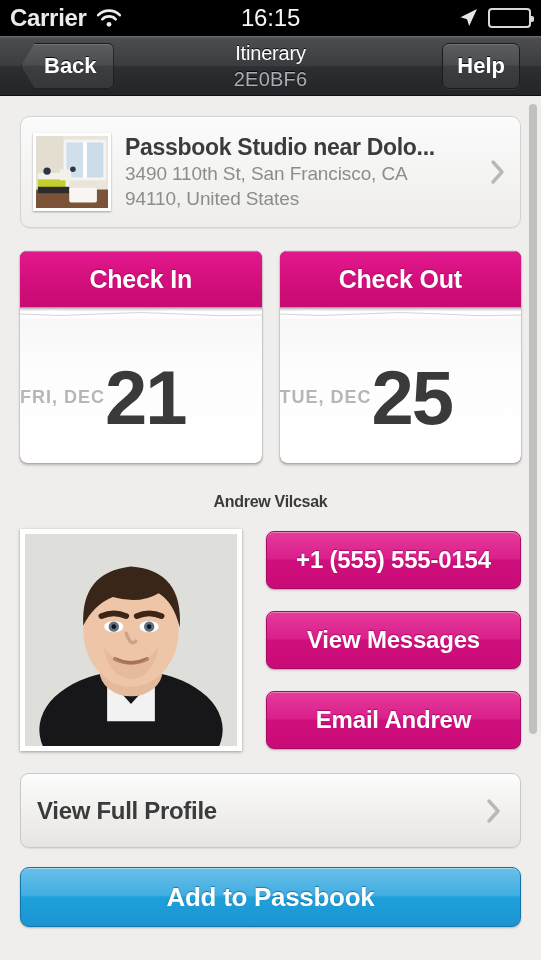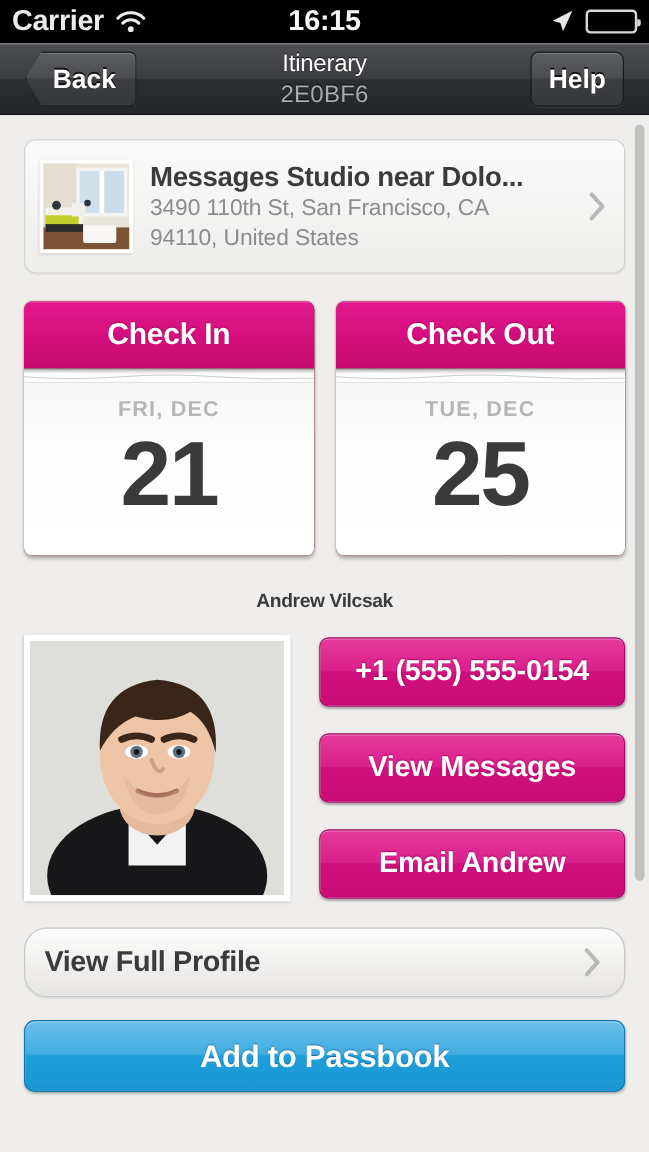--- a/index.html
+++ b/index.html
@@ -38,21 +38,21 @@
     font-weight: bold;
     letter-spacing: -0.3px;
     color: #ebebeb;
   }
   .wifi-icon { width: 26px; height: 19px; display: block; }
   .sb-center {
     position: absolute;
     left: 0; right: 0;
     text-align: center;
     font-size: 24px;
-    font-weight: bold;
+    font-weight: normal;
     color: #f5f5f5;
     letter-spacing: -0.2px;
     pointer-events: none;
   }
   .sb-right {
     display: flex;
     align-items: center;
     gap: 9px;
     justify-content: flex-end;
     flex: 1;
@@ -249,21 +249,21 @@
     height: 12px;
     background:
       linear-gradient(to bottom, #8f8f8f 0%, #d8d8d8 18%, #ffffff 40%, #f4f4f4 70%, #dcdcdc 100%);
     position: relative;
   }
   .cal-tear svg { position:absolute; left:0; top:0; width:100%; height:100%; display:block; }
   .cal-body {
     height: 144px;
     background: linear-gradient(to bottom, #f7f7f7 0%, #fdfdfd 35%, #ffffff 100%);
     display: flex;
-    flex-direction: column;
+    flex-direction: row;
     align-items: center;
     justify-content: flex-start;
     padding-top: 12px;
   }
   .cal-month {
     font-size: 18px;
     font-weight: bold;
     color: #b6b6b6;
     letter-spacing: 1px;
   }
@@ -321,24 +321,24 @@
     font-size: 24px;
     font-weight: bold;
     text-shadow: 0 -1px 1px rgba(120,0,70,0.6);
     letter-spacing: -0.2px;
     cursor: pointer;
   }
 
   
   .profile-btn {
     margin-top: 22px;
-    height: 58px;
+    height: 75px;
     background: linear-gradient(to bottom, #fdfdfd 0%, #f0efed 55%, #e6e5e3 100%);
     border: 1px solid #c9c8c6;
-    border-radius: 19px;
+    border-radius: 9px;
     box-shadow: inset 0 1px 0 #ffffff, 0 1px 1px rgba(0,0,0,0.07);
     display: flex;
     align-items: center;
     padding: 0 16px;
     cursor: pointer;
   }
   .profile-label {
     flex: 1;
     font-size: 24px;
     font-weight: bold;
@@ -437,21 +437,21 @@
           <rect x="2" y="40" width="34" height="20" fill="#f3f1ec"></rect>
           <rect x="2" y="47" width="30" height="9" fill="#c3cf2e"></rect>
           <rect x="2" y="55" width="34" height="7" fill="#2c2c2c"></rect>
           <rect x="36" y="56" width="30" height="16" rx="2" fill="#f7f6f2"></rect>
           <rect x="26" y="36" width="12" height="12" fill="#f2f0eb"></rect>
           <circle cx="12" cy="38" r="4" fill="#2d3542"></circle>
           <circle cx="40" cy="36" r="3" fill="#2d3542"></circle>
         </svg>
       </div>
       <div class="listing-text">
-        <div class="listing-title">Messages Studio near Dolo...</div>
+        <div class="listing-title">Passbook Studio near Dolo...</div>
         <div class="listing-addr">3490 110th St, San Francisco, CA</div>
         <div class="listing-addr">94110, United States</div>
       </div>
       <div class="chev">
         <svg viewBox="0 0 16 26">
           <path d="M3 3 L12 13 L3 23" fill="none" stroke="#b9b8b6" stroke-width="3.4" stroke-linecap="round" stroke-linejoin="round"></path>
         </svg>
       </div>
     </div>
 

